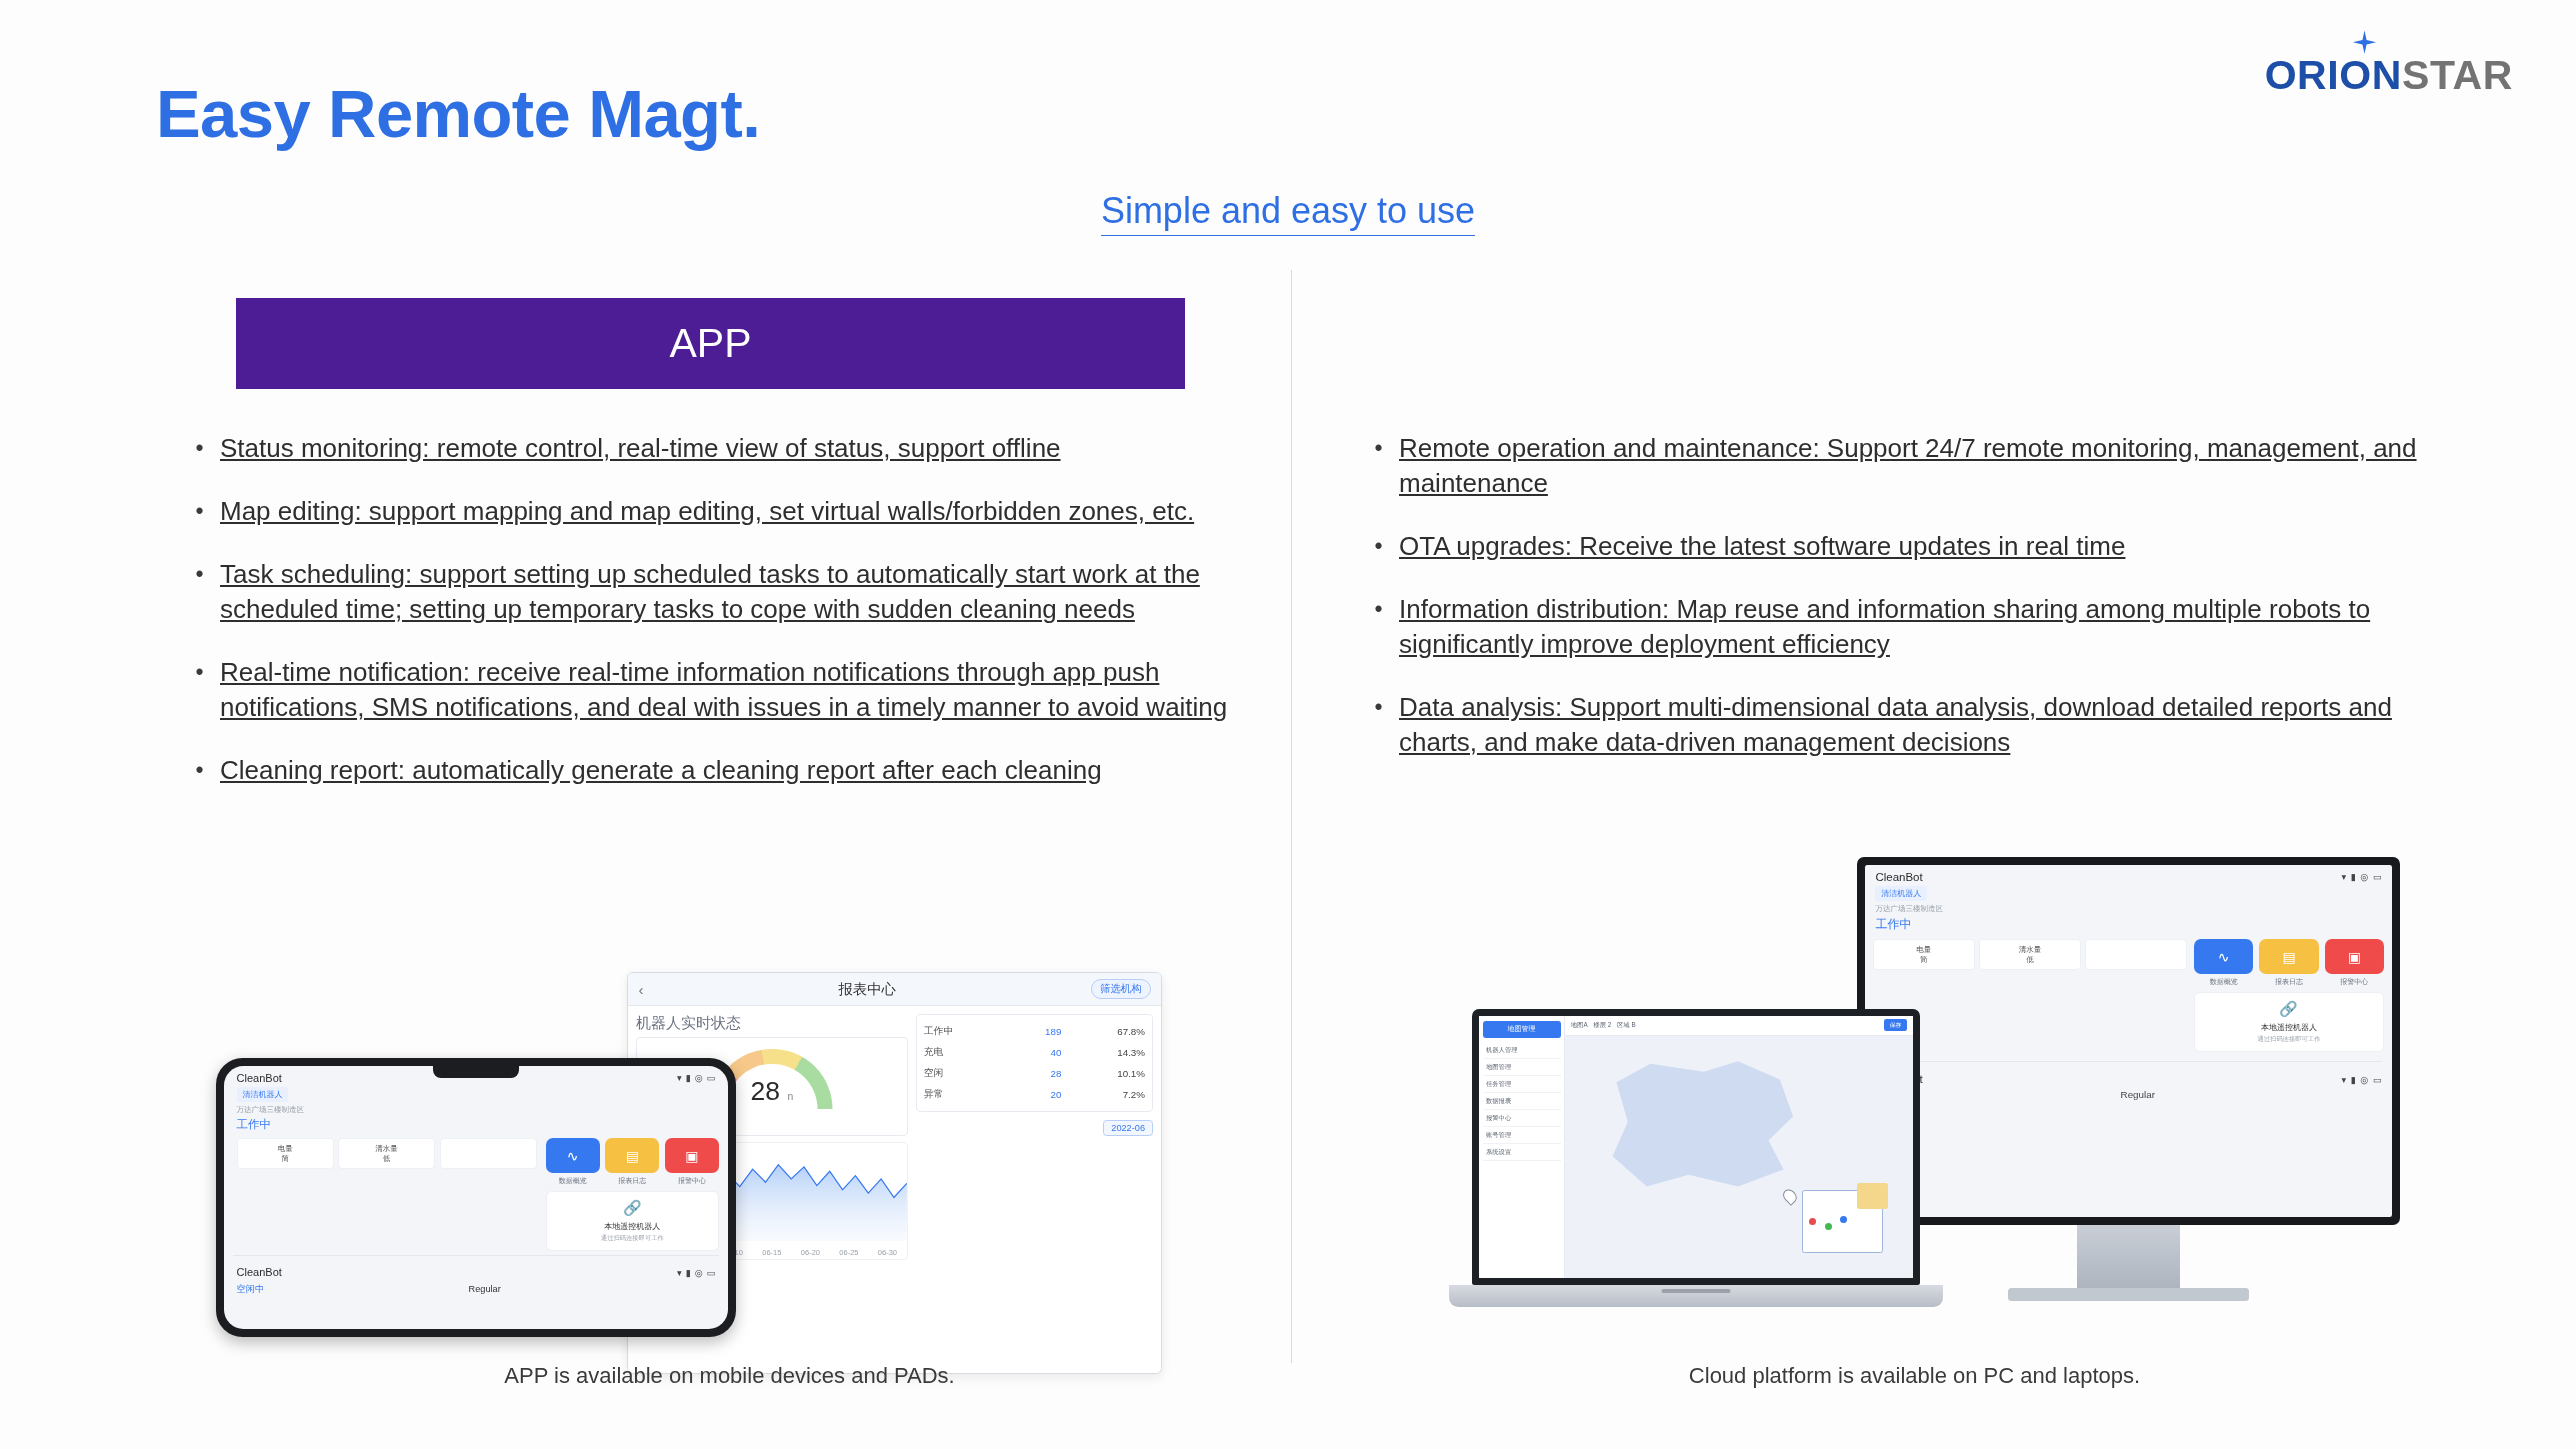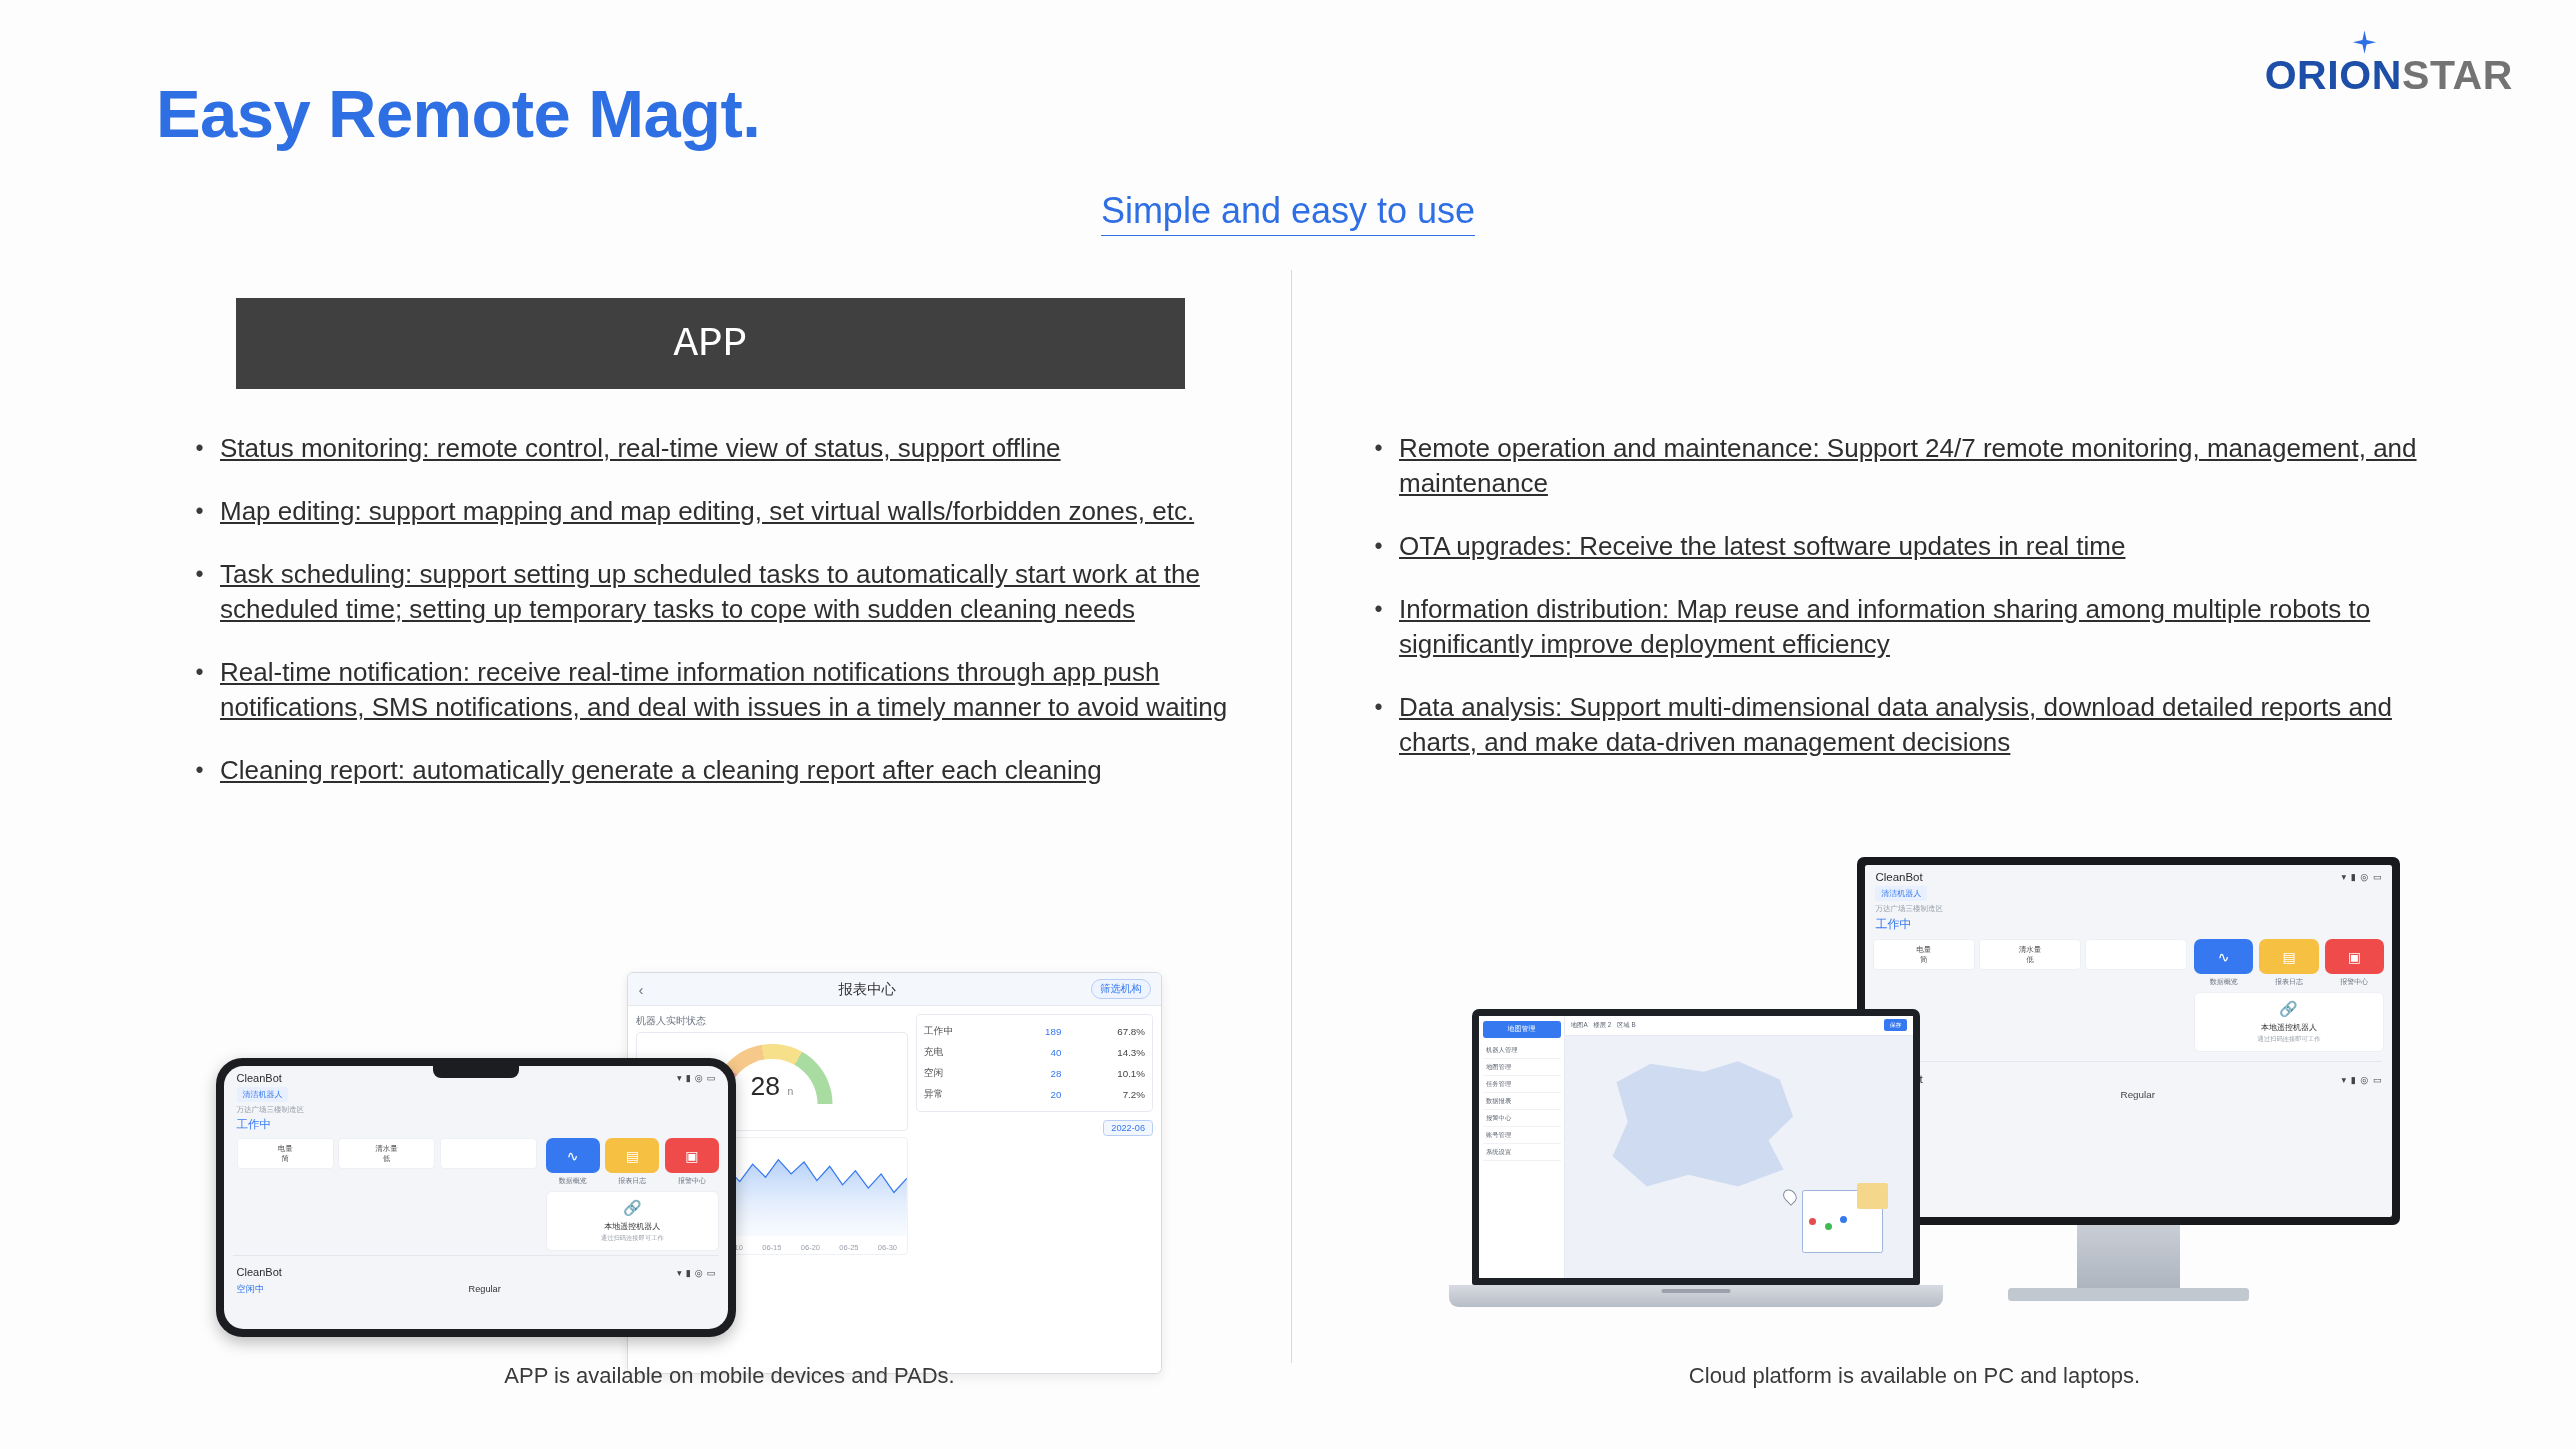--- a/index.html
+++ b/index.html
@@ -69,27 +69,26 @@
     left: 1291px;
     top: 270px;
     width: 1.2px;
     height: 1093px;
     background: #d6d9de;
   }
 
   
   .banner {
     position: absolute;
-    background: #404040;
+    background: #4c1d95;
     display: flex;
     align-items: center;
     justify-content: center;
     color: #ffffff;
     font-size: 41px;
-    font-family: Liberation Mono, monospace;
   }
   .banner-app   { left: 236px;  top: 298px; width: 949px; height: 91px; }
   .banner-cloud { left: 1397px; top: 293px; width: 1023px; height: 91px; }
 
   
   .bullets {
     position: absolute;
     font-size: 0;
   }
   .bullets-app   { left: 184px;  top: 431px; width: 1104px; }
@@ -157,21 +156,21 @@
     border: 0.6px solid #b8cdf5; border-radius: 11.5px;
     padding: 2.3px 8px; background: #eef4ff;
   }
   .tablet-body { display: flex; height: calc(100% - 33px); }
   .tb-left { flex: 0 0 54%; padding: 8px; }
   .tb-right { flex: 1; padding: 8px 8px 8px 0; }
   .tb-card {
     background: #ffffff; border: 0.6px solid #e7ebf1; border-radius: 4.6px;
     padding: 5.8px; margin-bottom: 5.8px;
   }
-  .tb-label { font-size: 10px; color: #6b7280; margin-bottom: 3.5px; }
+  .tb-label { font-size: 15px; color: #6b7280; margin-bottom: 3.5px; }
   .gauge-wrap { position: relative; height: 86px; }
   .gauge {
     position: absolute; left: 50%; top: 5.8px; transform: translateX(-50%);
     width: 121px; height: 60px;
     border-radius: 121px 121px 0 0;
     background: conic-gradient(from 270deg at 50% 100%, #f4a0a0 0deg 40deg, #f6c98a 40deg 80deg, #f6e08a 80deg 120deg, #a9dca0 120deg 180deg, rgba(0,0,0,0) 180deg 360deg);
   }
   .gauge::after {
     content: "";
     position: absolute; left: 15px; top: 15px;

